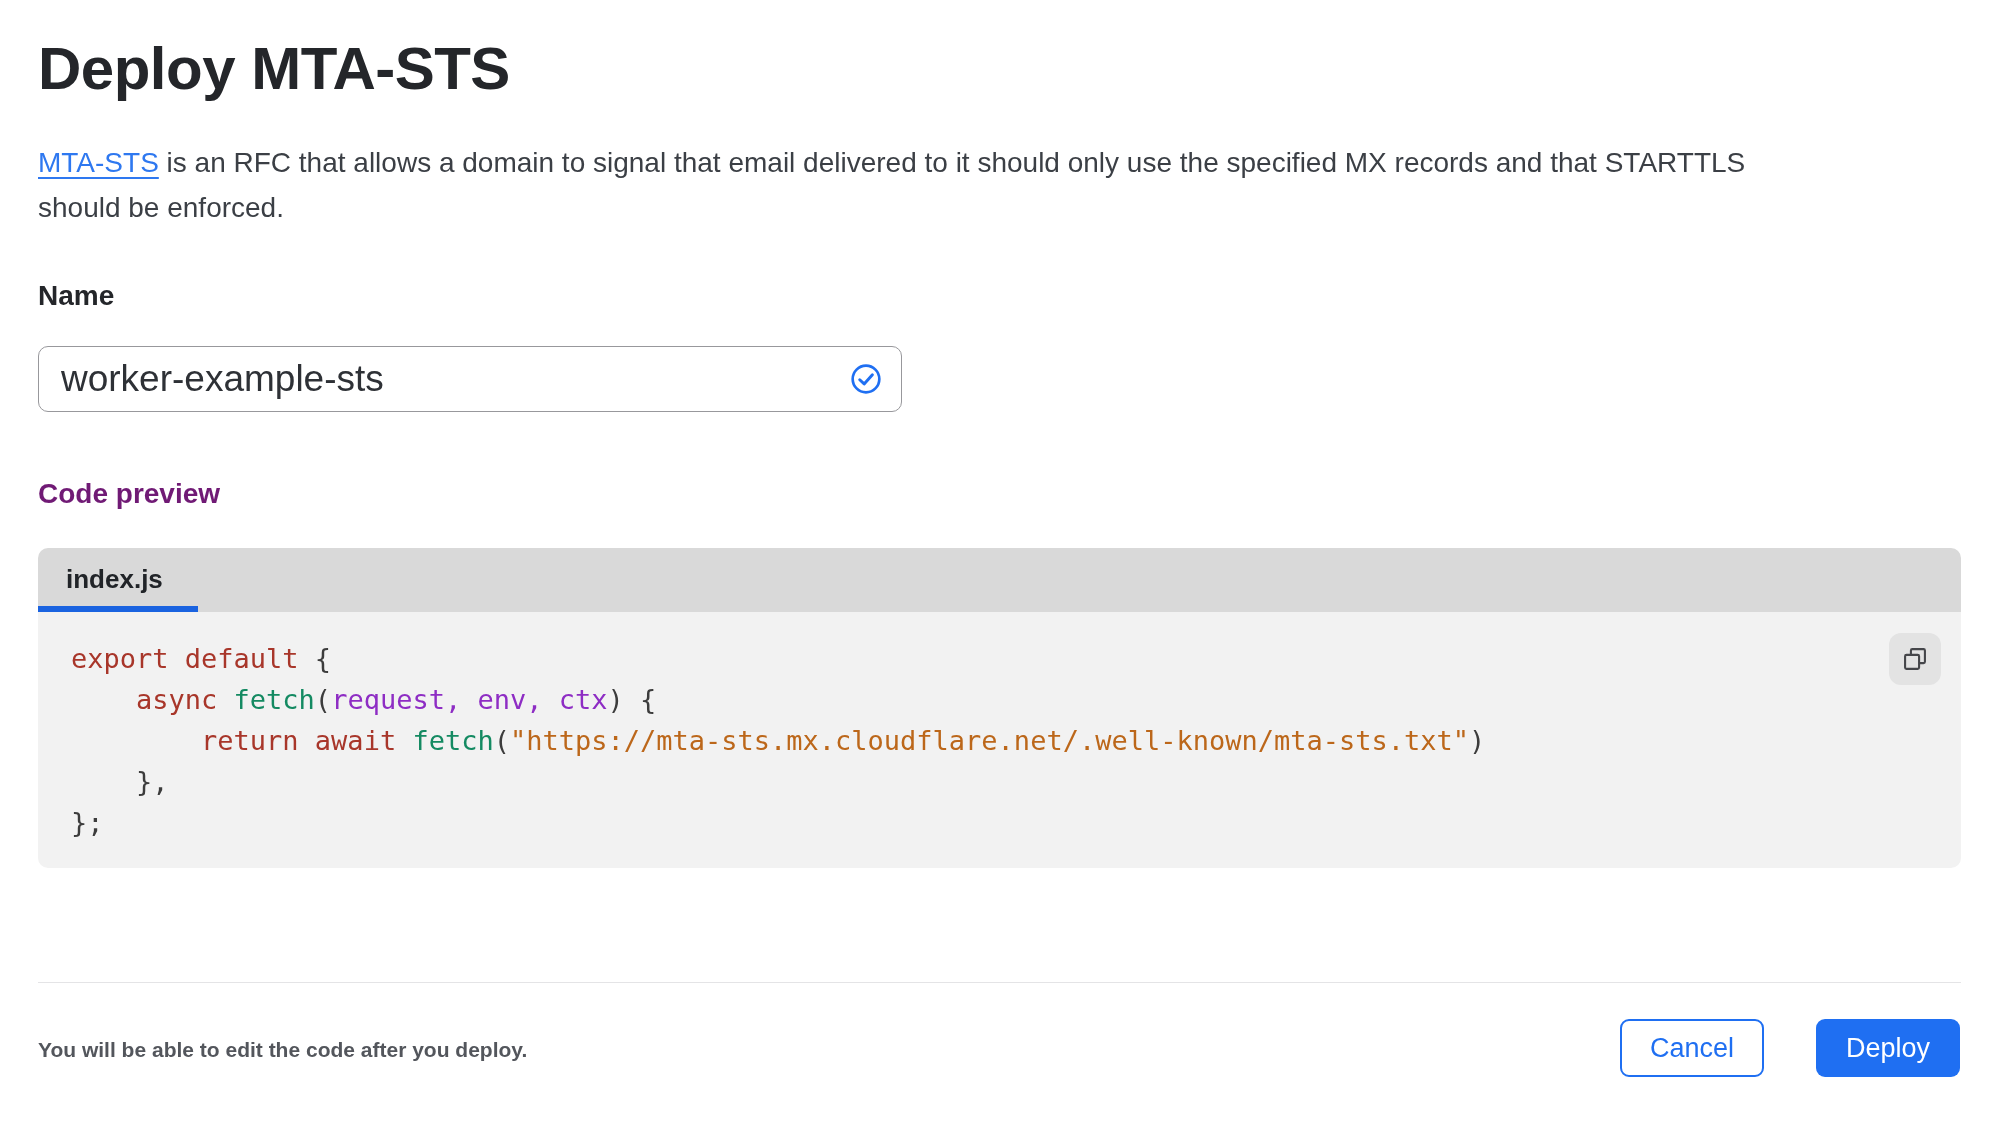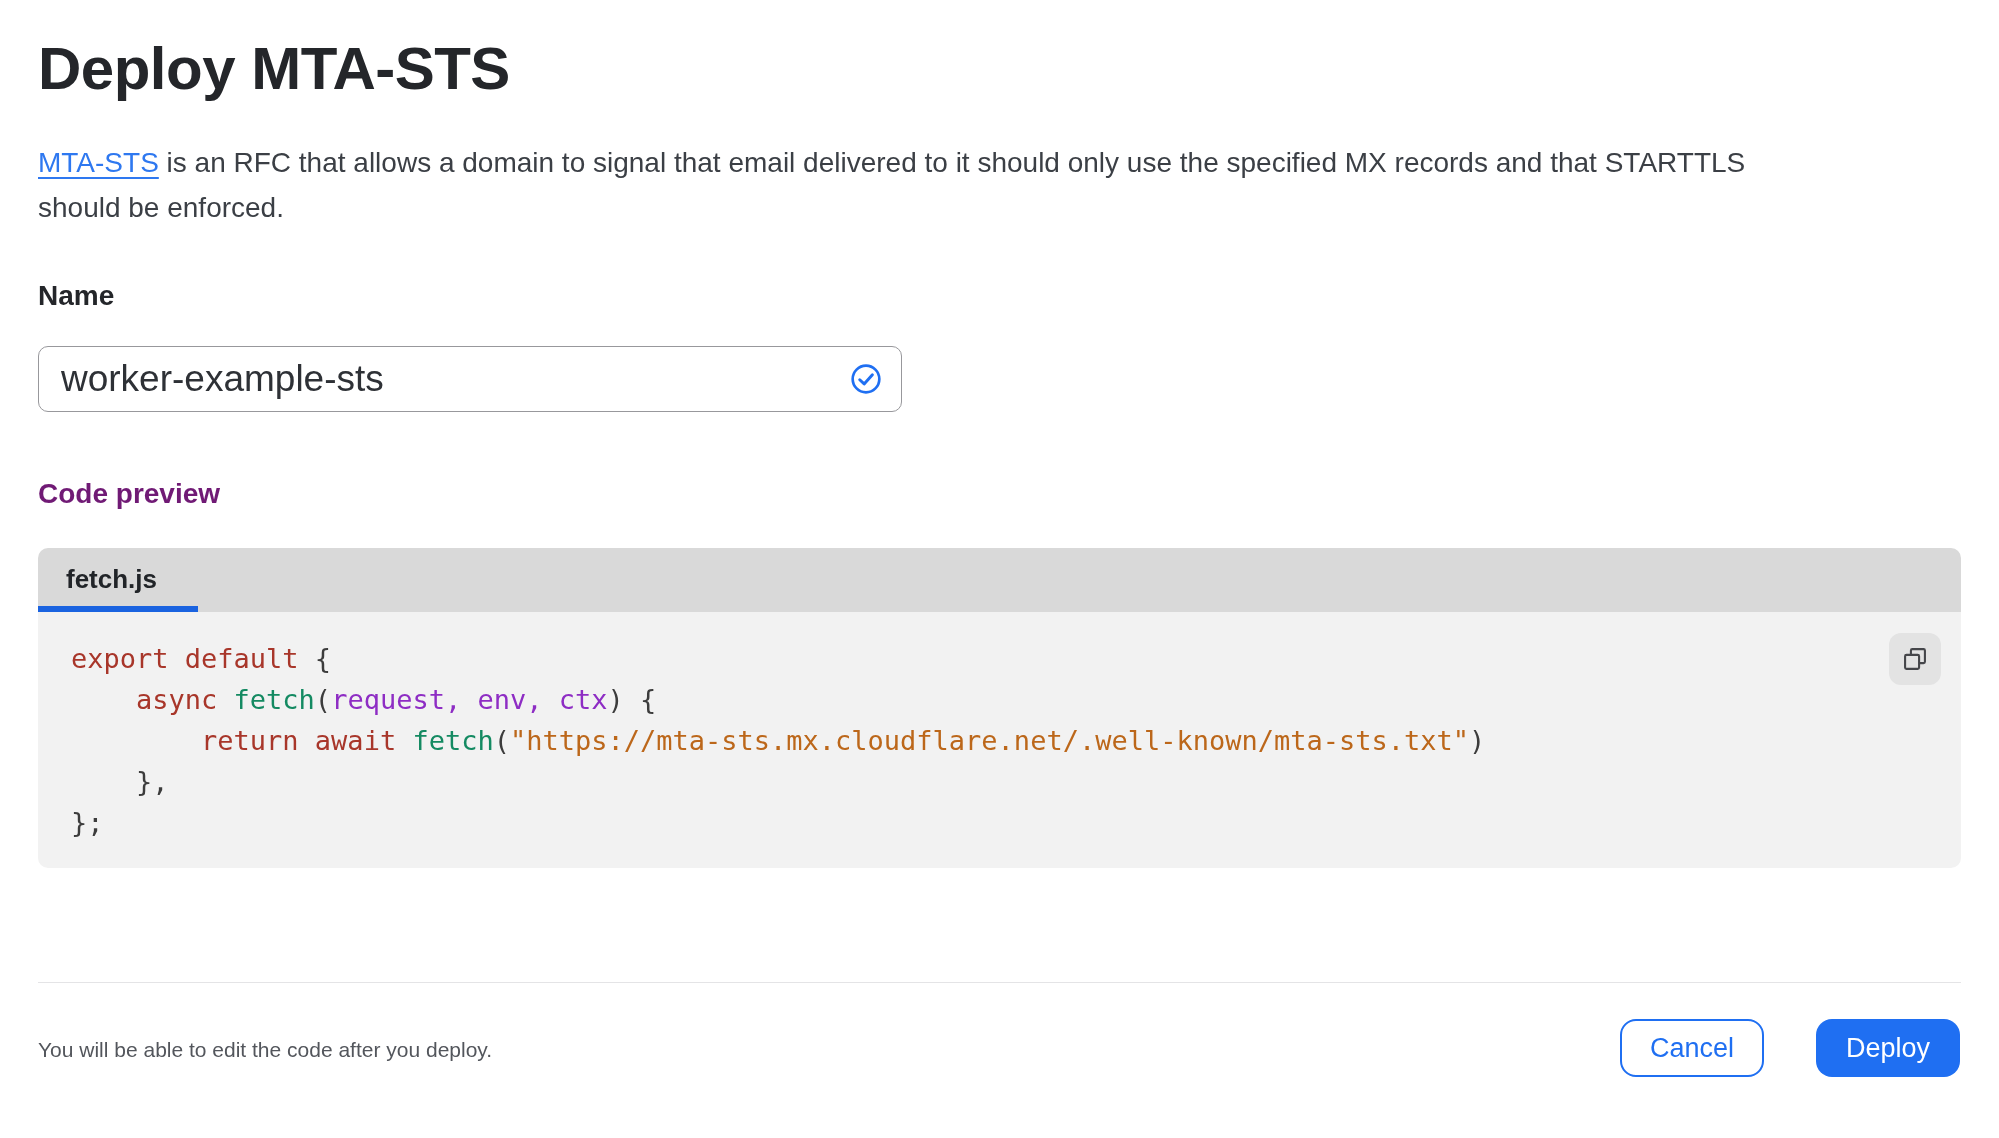--- a/index.html
+++ b/index.html
@@ -80,28 +80,28 @@
     background: #e3e3e3; border: none; border-radius: 12px; cursor: pointer;
     display: flex; align-items: center; justify-content: center;
   }
 
   .footer-divider {
     position: absolute; left: 38px; top: 982px; width: 1923px; height: 1px;
     background: #e4e4e6;
   }
   .footer-note {
     position: absolute; left: 38px; top: 1038px;
-    font-size: 21px; color: #53565c;
+    font-size: 21px; color: #53565c; font-weight: bold;
   }
   .footer-buttons {
     position: absolute; top: 1019px; right: 39px;
     display: flex; gap: 16px;
   }
   .btn {
-    height: 58px; width: 144px; border-radius: 16px;
+    height: 58px; width: 144px; border-radius: 9px;
     font-family: "Liberation Sans", sans-serif; font-size: 27px;
     display: flex; align-items: center; justify-content: center; cursor: pointer;
   }
   .btn-cancel {
     background: #ffffff; color: var(--accent, #1f6ff2);
     border: 2px solid var(--accent, #1f6ff2);
   }
   .btn-deploy {
     background: var(--accent, #1f6ff2); color: #ffffff; border: none; margin-left: 36px;
   }
@@ -126,21 +126,21 @@
       <circle cx="12" cy="12" r="10" fill="none" stroke="#1f6ff2" stroke-width="2"></circle>
       <polyline points="7.3,12.6 10.6,15.7 16.8,8.8" fill="none" stroke="#1f6ff2" stroke-width="2.2" stroke-linecap="round" stroke-linejoin="round"></polyline>
     </svg>
   </div>
 
   <div class="code-preview-label">Code preview</div>
 
   <div class="code-card">
     <div class="tab-bar">
       <div class="tab">
-        <span class="tab-label">fetch.js</span>
+        <span class="tab-label">index.js</span>
         <div class="tab-underline"></div>
       </div>
     </div>
     <div class="code-area">
       <pre class="code-pre" id="code-pre"><div class="code-line"><span class="tok-keyword" style="color: rgb(168, 54, 42);">export</span><span class="tok-plain" style="color: rgb(60, 60, 60);"> </span><span class="tok-keyword" style="color: rgb(168, 54, 42);">default</span><span class="tok-plain" style="color: rgb(60, 60, 60);"> {</span></div><div class="code-line"><span class="tok-plain" style="color: rgb(60, 60, 60);">    </span><span class="tok-keyword" style="color: rgb(168, 54, 42);">async</span><span class="tok-plain" style="color: rgb(60, 60, 60);"> </span><span class="tok-function" style="color: rgb(20, 138, 98);">fetch</span><span class="tok-plain" style="color: rgb(60, 60, 60);">(</span><span class="tok-param" style="color: rgb(142, 45, 196);">request, env, ctx</span><span class="tok-plain" style="color: rgb(60, 60, 60);">) {</span></div><div class="code-line"><span class="tok-plain" style="color: rgb(60, 60, 60);">        </span><span class="tok-keyword" style="color: rgb(168, 54, 42);">return</span><span class="tok-plain" style="color: rgb(60, 60, 60);"> </span><span class="tok-keyword" style="color: rgb(168, 54, 42);">await</span><span class="tok-plain" style="color: rgb(60, 60, 60);"> </span><span class="tok-function" style="color: rgb(20, 138, 98);">fetch</span><span class="tok-plain" style="color: rgb(60, 60, 60);">(</span><span class="tok-string" style="color: rgb(188, 103, 26);">"https://mta-sts.mx.cloudflare.net/.well-known/mta-sts.txt"</span><span class="tok-plain" style="color: rgb(60, 60, 60);">)</span></div><div class="code-line"><span class="tok-plain" style="color: rgb(60, 60, 60);">    },</span></div><div class="code-line"><span class="tok-plain" style="color: rgb(60, 60, 60);">};</span></div></pre>
       <button class="copy-btn">
         <svg width="28" height="28" viewBox="0 0 24 24">
           <rect x="8.5" y="3.5" width="12" height="12" rx="1.2" fill="none" stroke="#45464a" stroke-width="1.8"></rect>
           <rect x="3.5" y="8.5" width="12" height="12" rx="1.2" fill="#e3e3e3" stroke="#45464a" stroke-width="1.8"></rect>
         </svg>

